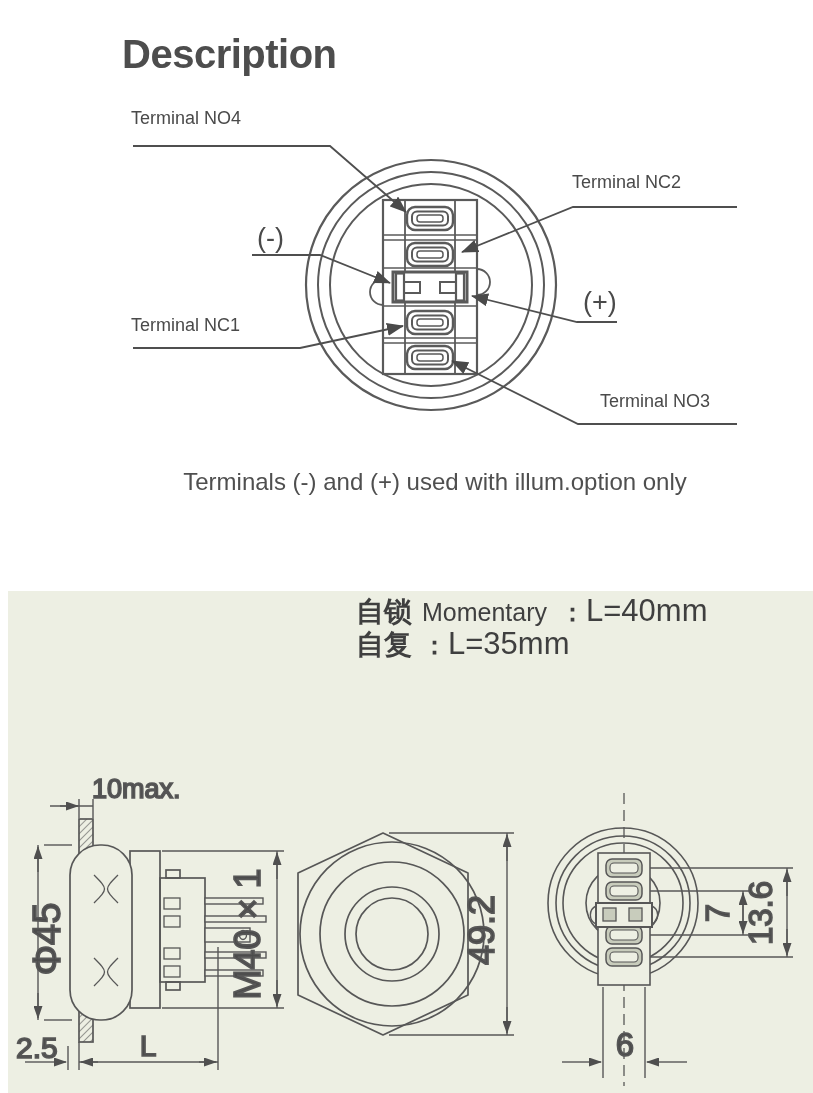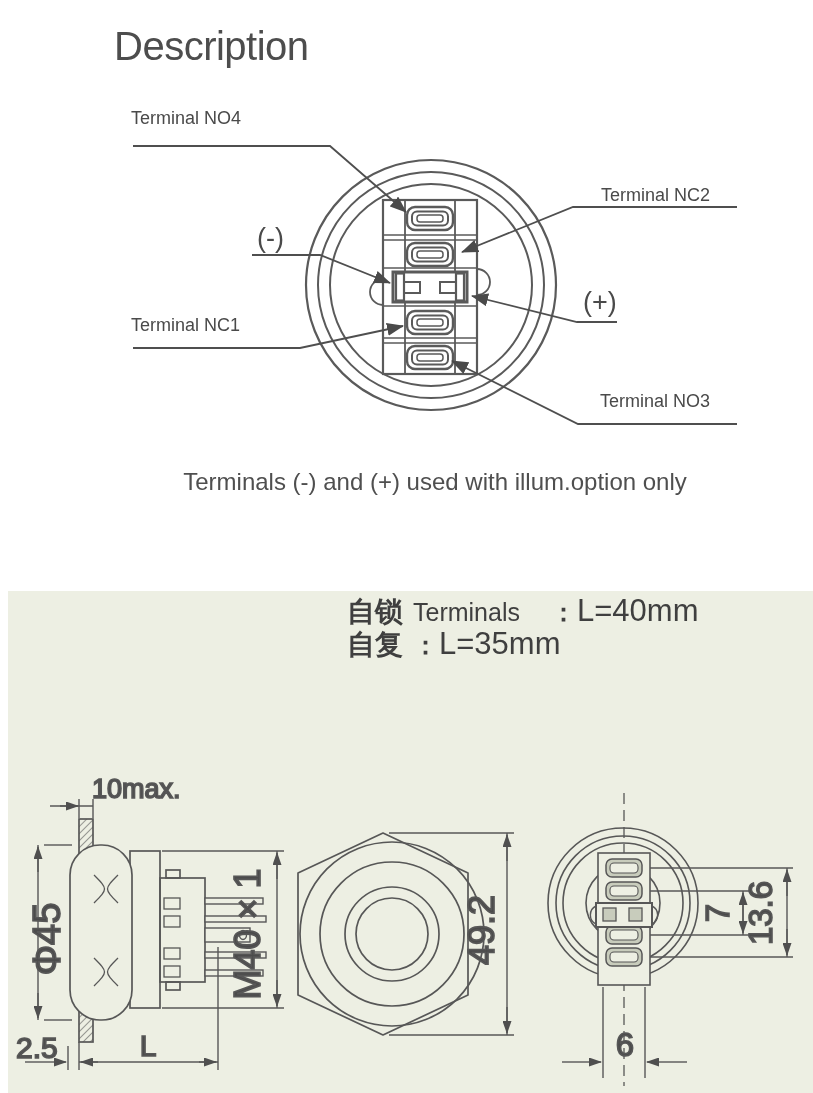--- a/index.html
+++ b/index.html
@@ -6,38 +6,38 @@
   body{
     width:813px;height:1093px;position:relative;background:#ffffff;
     font-family:"Liberation Sans",sans-serif;overflow:hidden;
   }
   #panel{
     position:absolute;left:8px;top:591px;right:0;bottom:0;
     background:#edefe3;
   }
   #linework{position:absolute;left:0;top:0;width:813px;height:1093px;}
   h1#title{
-    position:absolute;left:106px;top:16px;margin:8px;
-    font-size:40px;font-weight:400;letter-spacing:-0.5px;color:#4d4d4d;
+    position:absolute;left:106px;top:16px;margin:16px;
+    font-size:40px;font-weight:700;letter-spacing:-0.5px;color:#4d4d4d;
   }
   .lbl{
     position:absolute;color:#4a4a4a;font-size:18px;font-weight:400;
     white-space:nowrap;line-height:1.1;
   }
   #lbl-no4{left:131px;top:109px;}
-  #lbl-nc2{left:601px;top:173px;margin-top:13px;}
+  #lbl-nc2{left:572px;top:173px;}
   #lbl-minus{left:257px;top:224px;font-size:27px;}
   #lbl-plus{left:583px;top:288px;font-size:27px;}
   #lbl-nc1{left:131px;top:316px;}
   #lbl-no3{left:576px;top:392px;margin-left:24px;}
   #note{
     position:absolute;left:35px;top:468px;width:800px;text-align:center;
     color:#4f4f4f;font-size:24px;
   }
-  #spec-rows{position:absolute;left:347px;top:593px;}
+  #spec-rows{position:absolute;left:356px;top:593px;}
   .spec-row{display:flex;align-items:baseline;height:33px;color:#3f3f3f;}
   .spec-row .cjk{font-size:28px;font-weight:700;width:66px;}
   .spec-row .latin{font-size:25px;width:138px;}
   .spec-row .colon{font-size:25px;font-weight:700;width:26px;}
   .spec-row .val{font-size:31px;}
   svg text{fill:#4b4b4b;font-family:"Liberation Sans",sans-serif;}
 </style>
 </head>
 <body>
 
@@ -268,21 +268,21 @@
 <div class="lbl" id="lbl-minus">(-)</div>
 <div class="lbl" id="lbl-plus">(+)</div>
 <div class="lbl" id="lbl-nc1">Terminal NC1</div>
 <div class="lbl" id="lbl-no3">Terminal NO3</div>
 
 <div id="note">Terminals (-) and (+) used with illum.option only</div>
 
 <div id="spec-rows">
   <div class="spec-row">
     <span class="cjk">自锁</span>
-    <span class="latin">Terminals</span>
+    <span class="latin">Momentary</span>
     <span class="colon">：</span>
     <span class="val">L=40mm</span>
   </div>
   <div class="spec-row">
     <span class="cjk">自复</span>
     <span class="colon">：</span>
     <span class="val">L=35mm</span>
   </div>
 </div>
 

